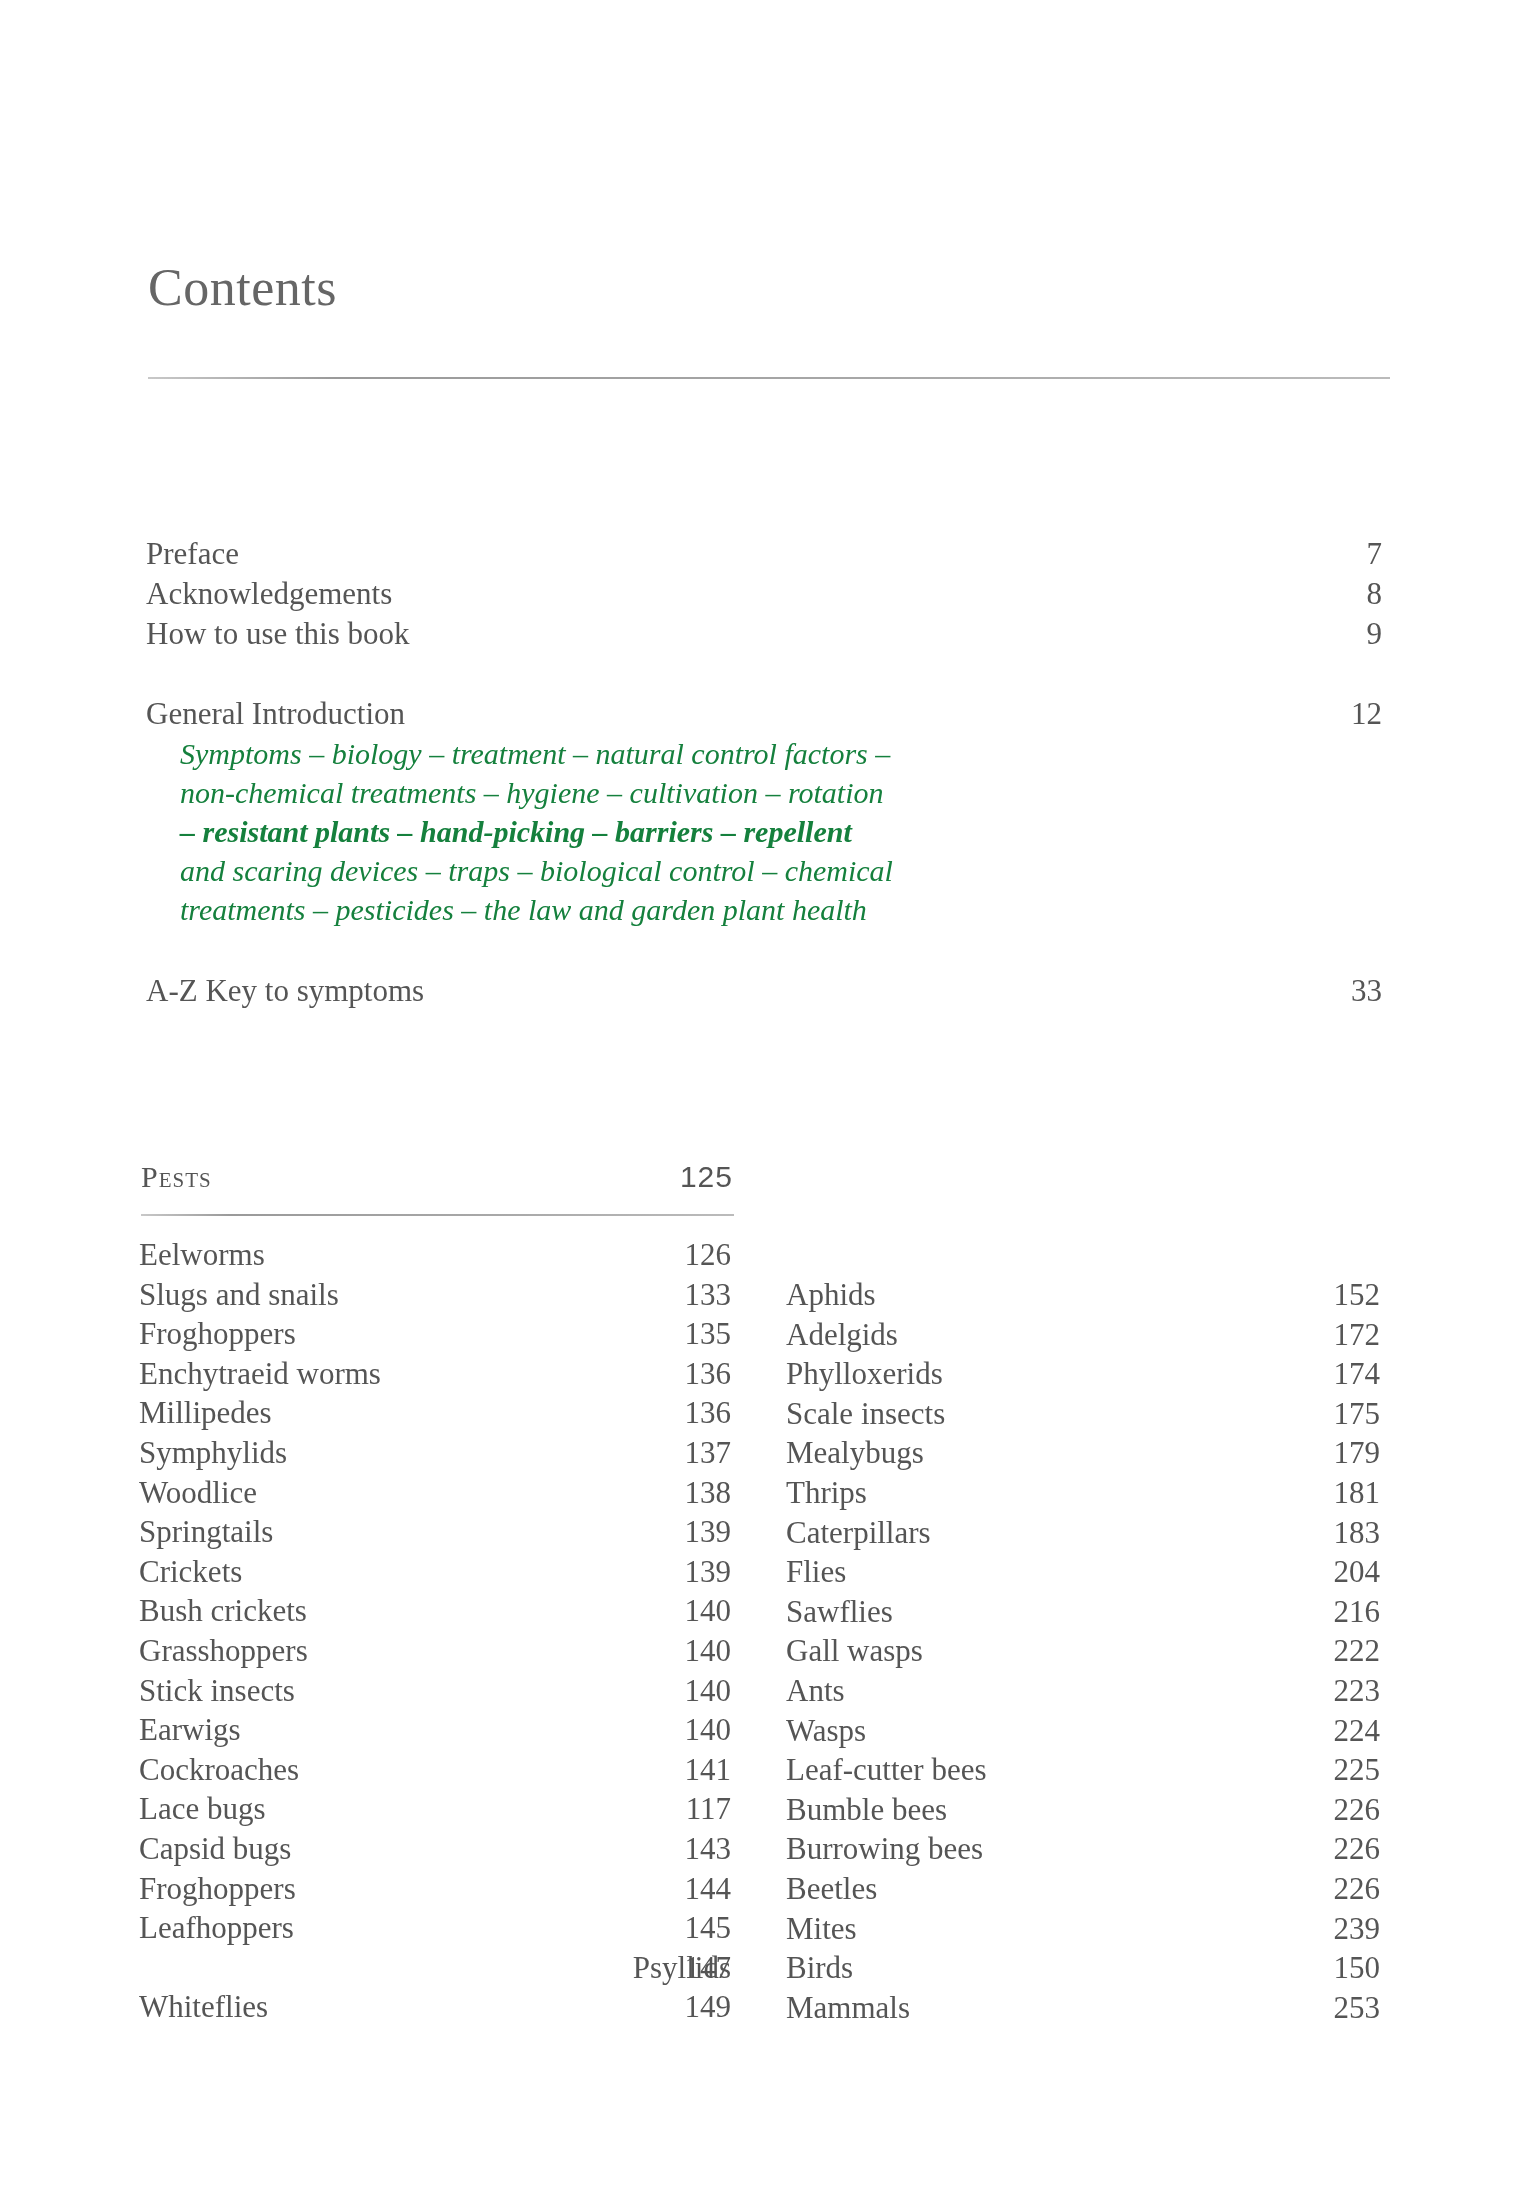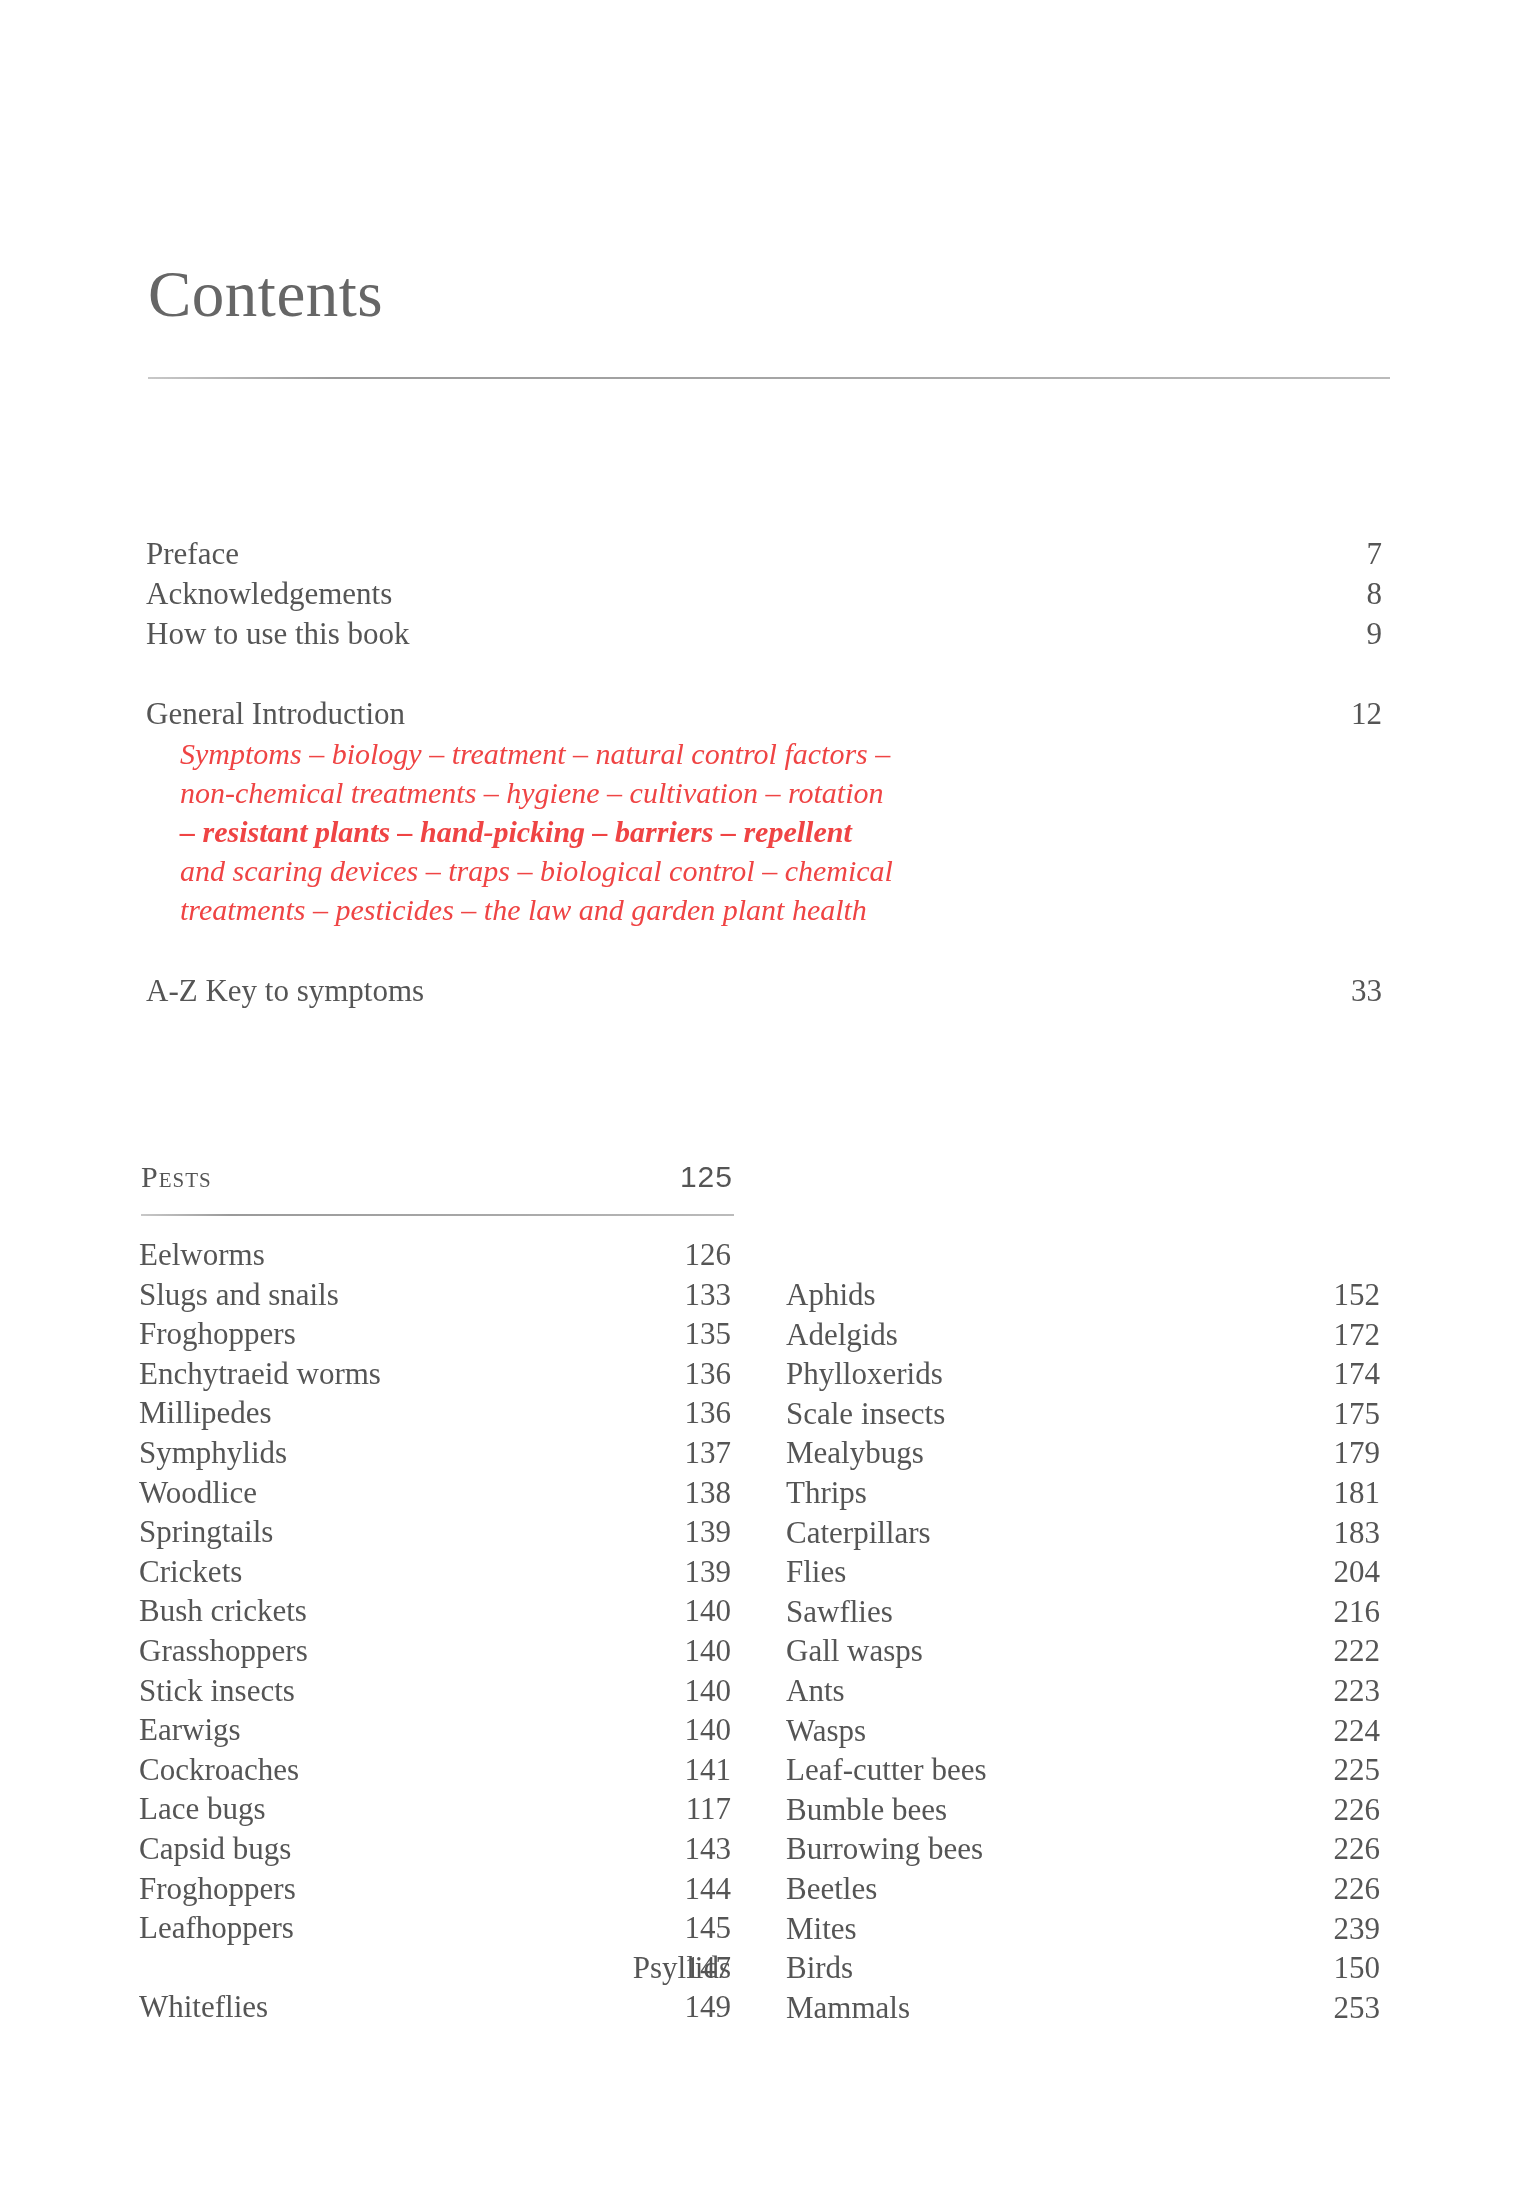--- a/index.html
+++ b/index.html
@@ -1,24 +1,24 @@
 <!DOCTYPE html>
 <html><head>
 <meta charset="utf-8">
 <style>
   html, body { margin:0; padding:0; background:#ffffff; }
   body { width:1534px; height:2201px; position:relative; overflow:hidden;
          font-family:"Liberation Serif","DejaVu Serif",serif; color:#5a5a5a; }
   .abs { position:absolute; }
-  .title { left:148px; top:262px; font-size:65px; color:#666; letter-spacing:0.5px; line-height:1; }
+  .title { left:148px; top:262px; font-size:52px; color:#666; letter-spacing:0.5px; line-height:1; }
   .rule { height:2px; background:linear-gradient(to right,#c8c8c8,#9a9a9a 15%,#a8a8a8 60%,#bbbbbb); }
   .row { position:absolute; font-size:31px; line-height:40px; color:#555; white-space:nowrap; }
   .row .num { position:absolute; right:0; top:0; }
   .front { left:146px; width:1236px; }
-  .intro-sub { left:180px; font-size:30px; line-height:39.5px; font-style:italic; color:#ef4444; white-space:nowrap; }
+  .intro-sub { left:180px; font-size:30px; line-height:39.5px; font-style:italic; color:#15803d; white-space:nowrap; }
   .section-head { left:141px; width:592px; top:1160px; font-size:30px; color:#555; font-variant:small-caps; letter-spacing:1px; }
   .section-head .num { position:absolute; right:0; top:0; font-variant:normal; font-family:Liberation Sans, sans-serif;margin-left:20px; }
   .colL { left:139px; width:592px; }
   .colR { left:786px; width:594px; }
 </style>
 </head>
 <body>
 
 <h1 class="abs title" style="margin:0;font-weight:normal;">Contents</h1>
 <div class="abs rule" style="left:148px;top:377px;width:1242px;"></div>

